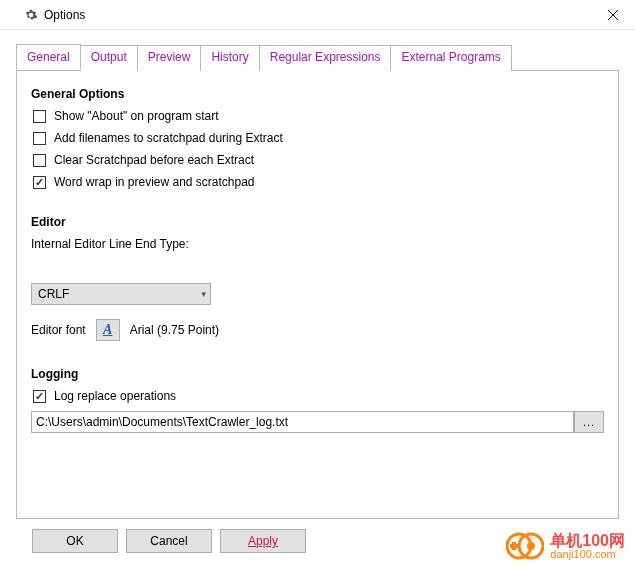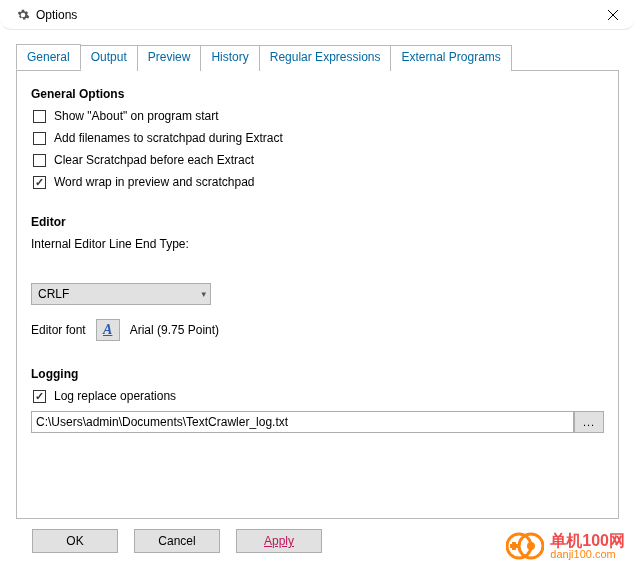--- a/index.html
+++ b/index.html
@@ -11,23 +11,22 @@
     color: #000;
     width: 635px;
     height: 569px;
     overflow: hidden;
     position: relative;
   }
   .titlebar {
     height: 30px;
     display: flex;
     align-items: center;
-    padding: 0 0 0 16px;
+    padding: 0 0 0 24px;
     border-bottom: 1px solid #e8e8e8;
-    border-radius: 11px;
   }
   .titlebar .title-icon {
     width: 14px; height: 14px;
     margin-right: 6px;
     display: flex; align-items: center; justify-content: center;
   }
   .titlebar .title-text { font-size: 12px; }
   .titlebar .spacer { flex: 1; }
   .close-btn {
     width: 45px; height: 28px;
@@ -45,21 +44,21 @@
   .tab {
     padding: 4px 10px 5px 10px;
     border: 1px solid #b9b9b9;
     border-bottom: none;
     background: #fff;
     margin-right: -1px;
     font-size: 12px;
     cursor: pointer;
     position: relative;
     top: 1px;
-    color: #0369a1;
+    color: #a21caf;
   }
   .tab.active {
     background: #fff;
     border-bottom: 1px solid #fff;
     top: 0;
     padding-top: 5px;
     z-index: 2;
   }
   .tabpanel {
     border: 1px solid #b9b9b9;
@@ -146,21 +145,21 @@
     border: 1px solid #adadad;
     background: #e1e1e1;
     display: flex; align-items: center; justify-content: center;
     cursor: pointer;
     font-size: 11px;
     letter-spacing: 1px;
   }
   .buttonbar {
     display: flex;
     padding: 10px 0 0 16px;
-    gap: 16px;
+    gap: 8px;
   }
   .btn {
     width: 86px; height: 24px;
     border: 1px solid #adadad;
     background: #e1e1e1;
     display: flex; align-items: center; justify-content: center;
     cursor: pointer;
     font-size: 12px;
   }
   .btn.disabled {

